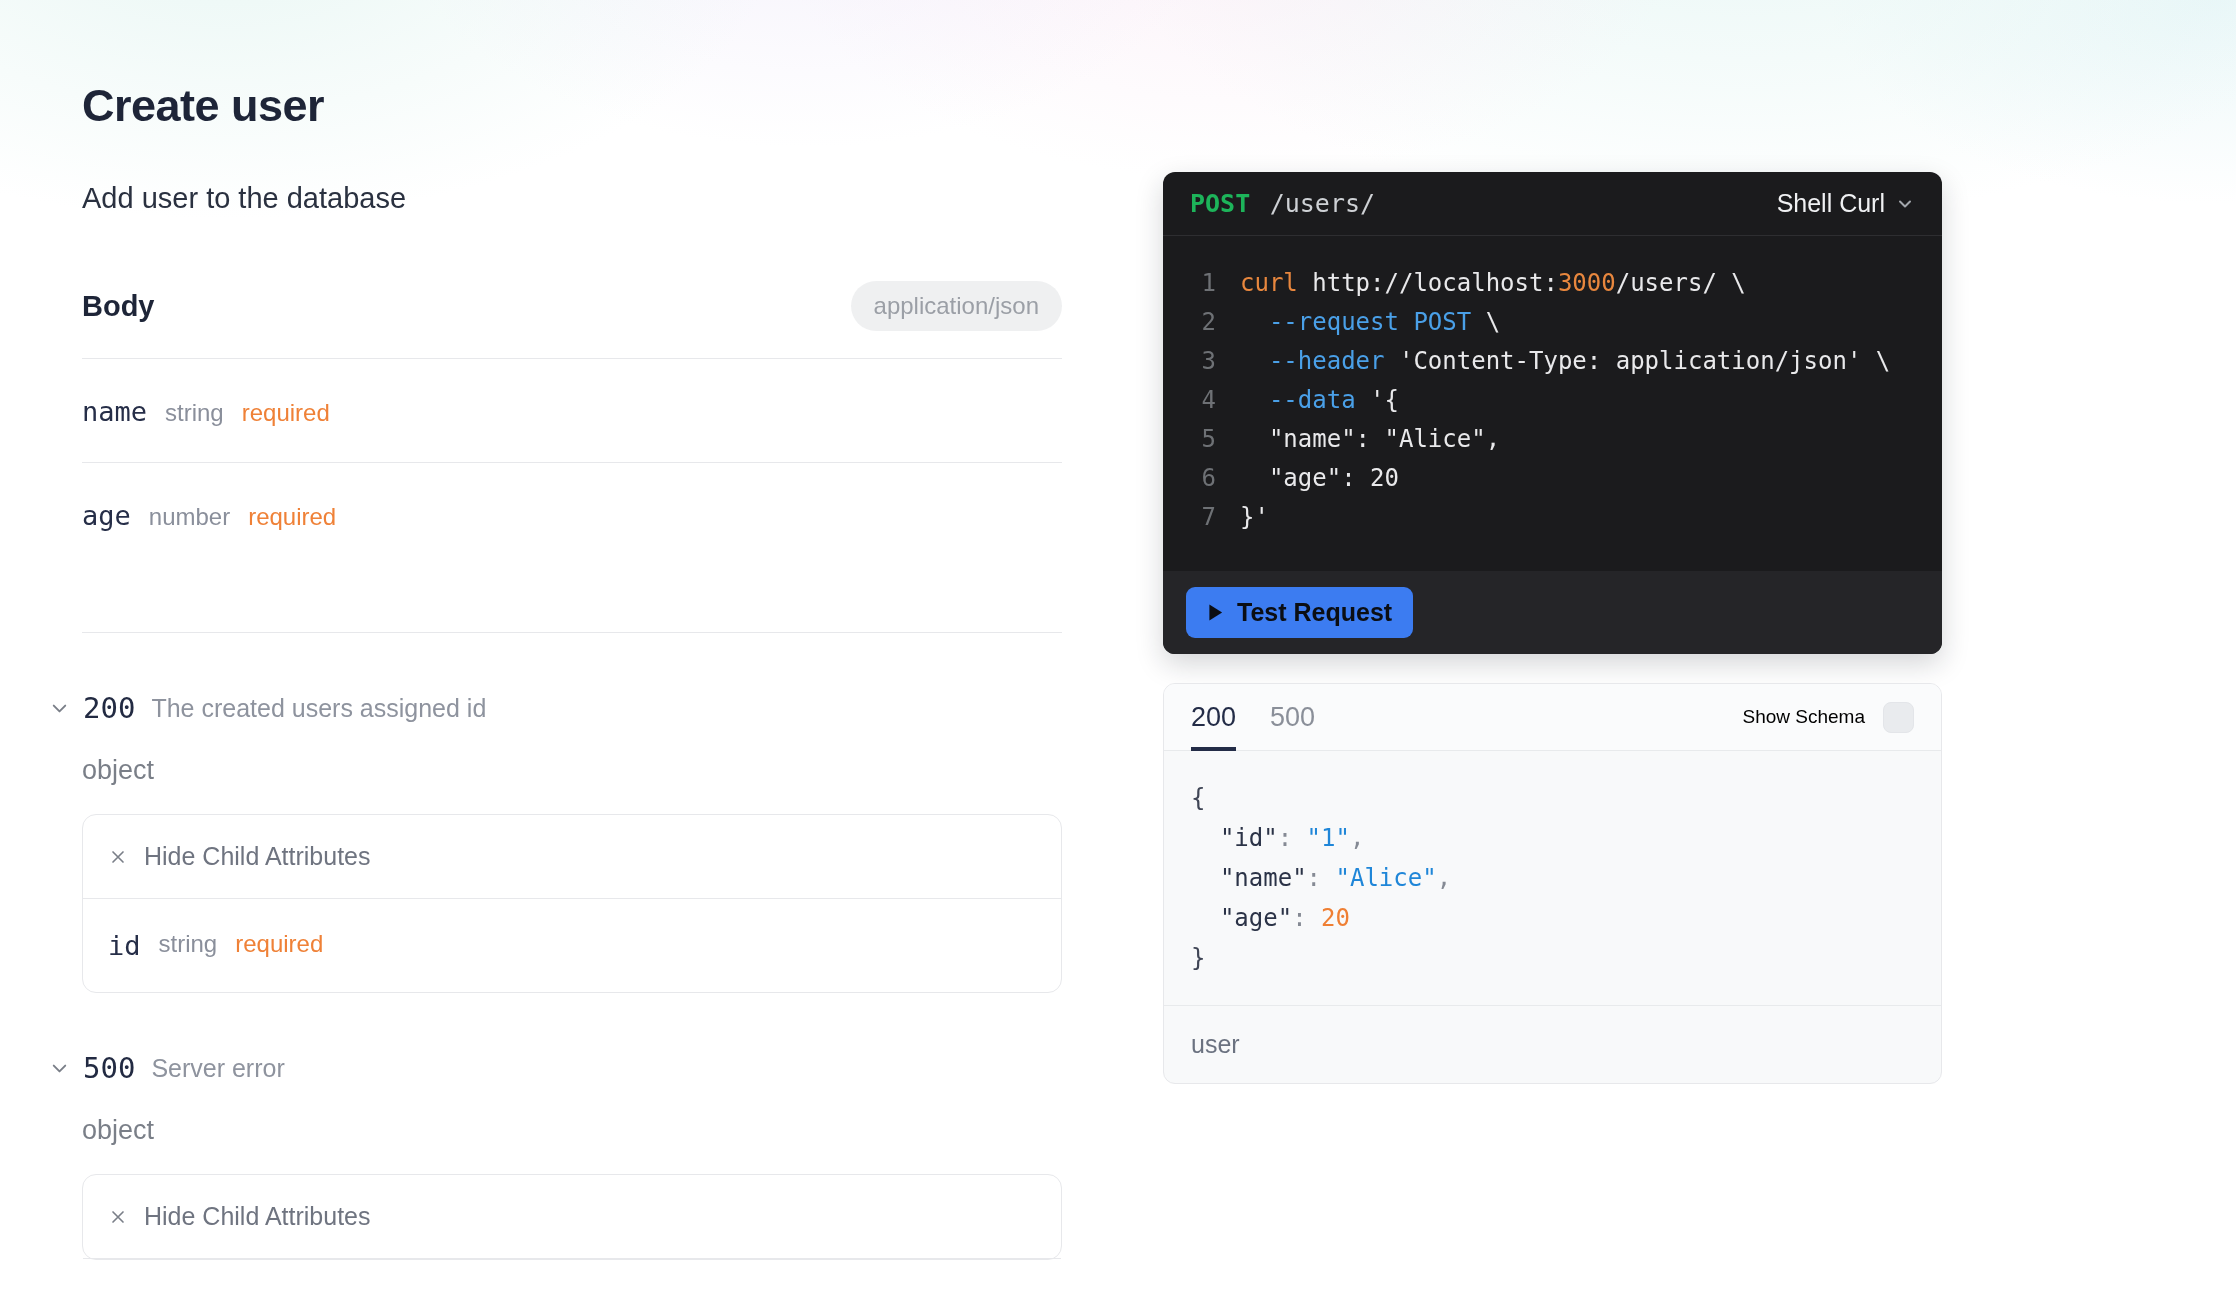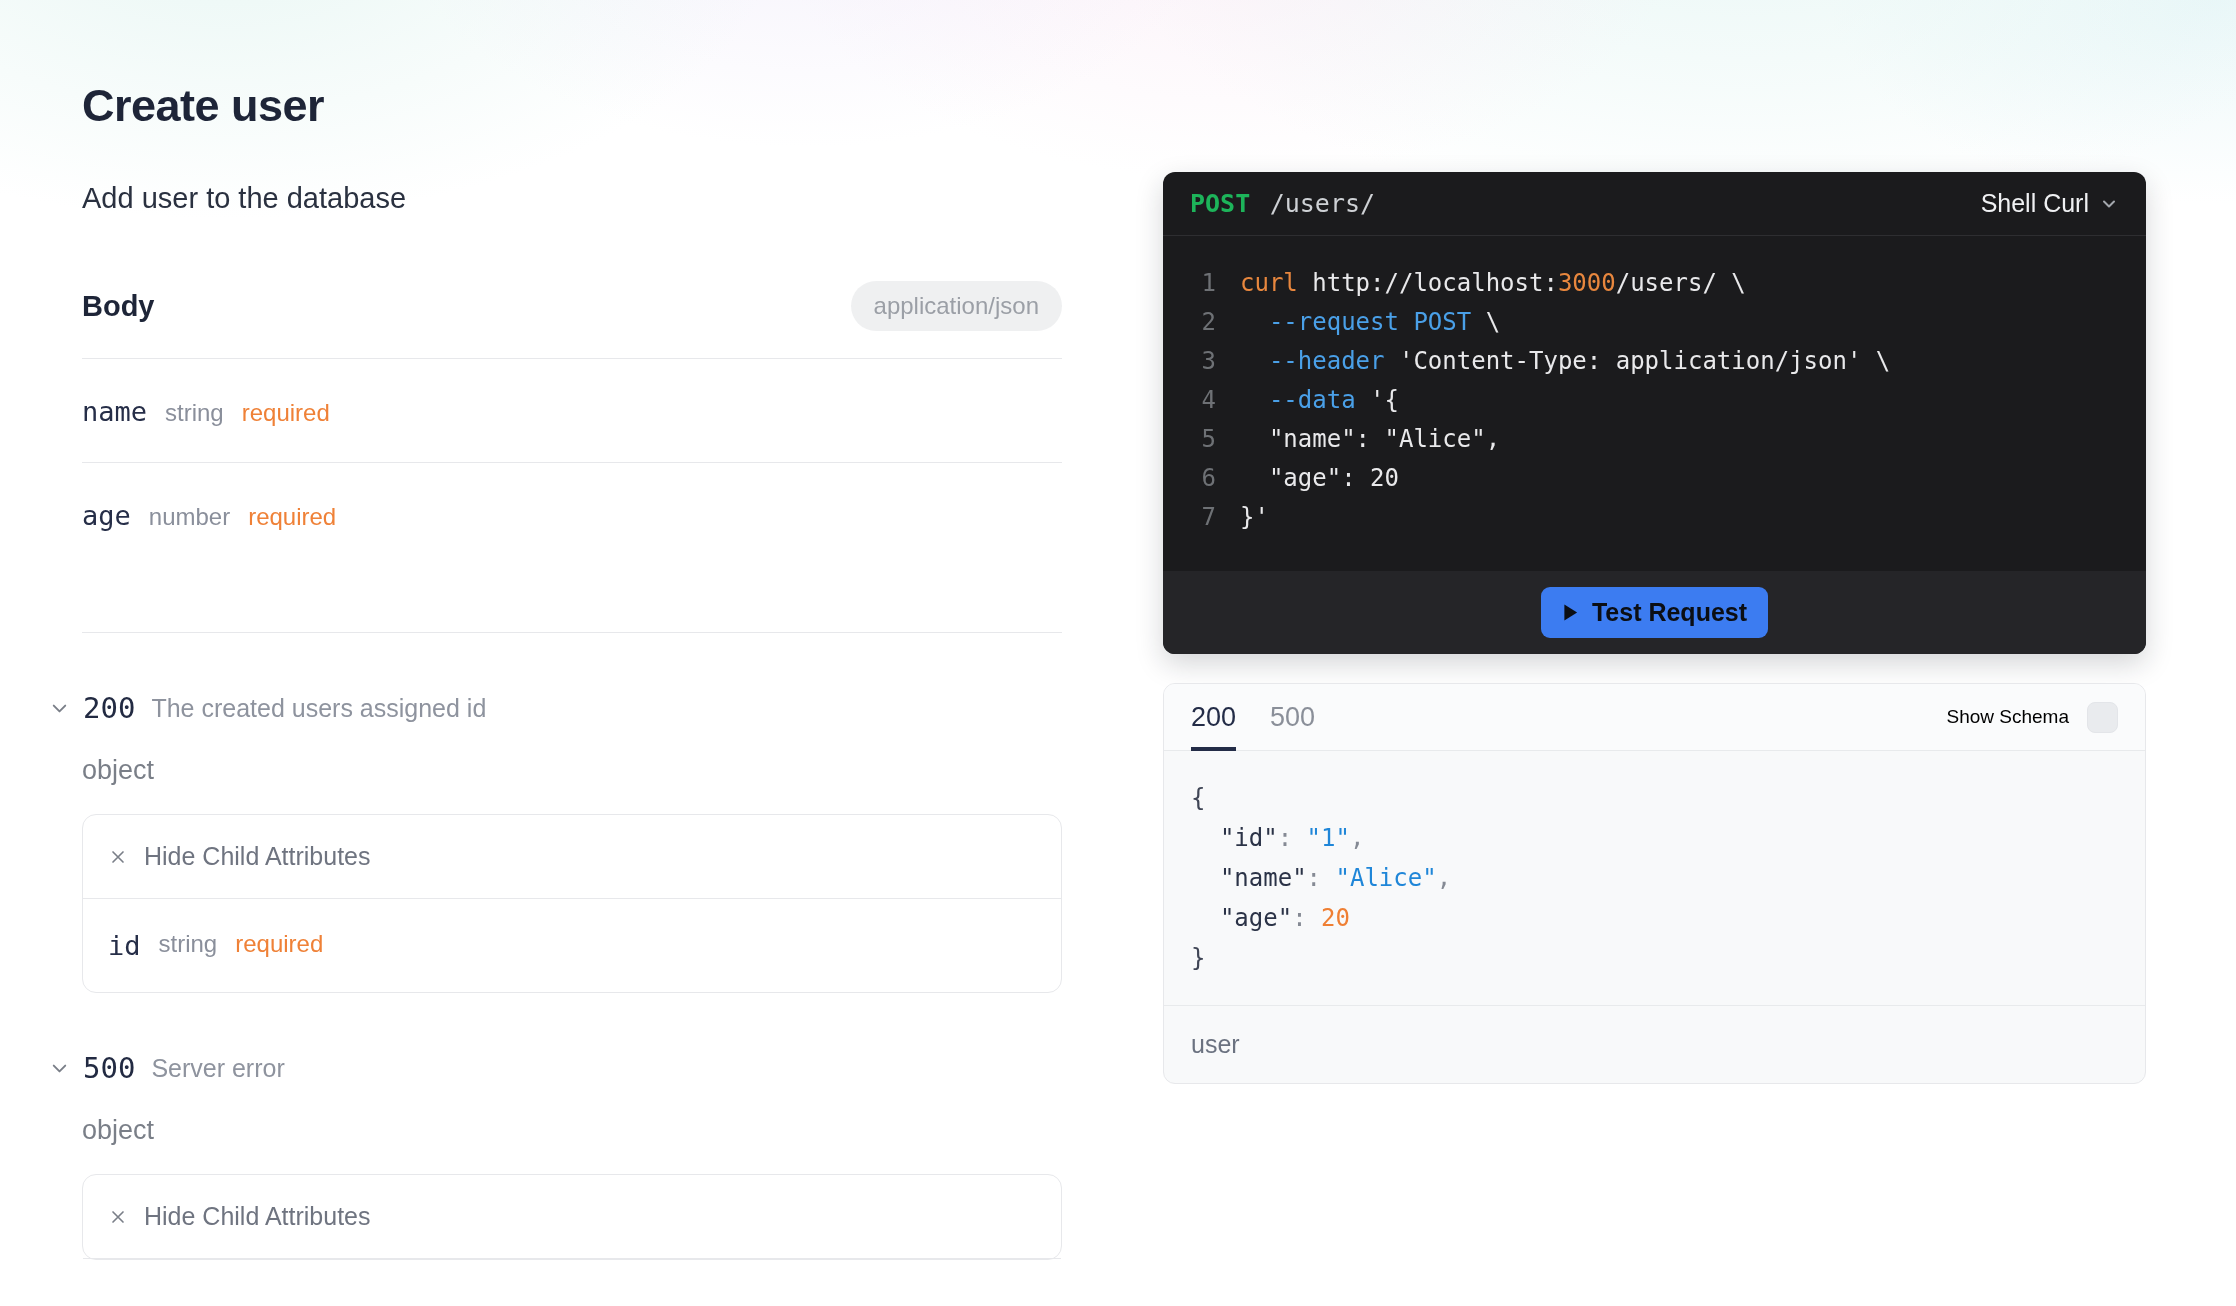--- a/index.html
+++ b/index.html
@@ -42,34 +42,34 @@
   .resp-desc { font-size:25px; color:#8e939e; margin-left:16px; }
   .obj-label { margin-top:30px; font-size:27px; color:#7a7f88; }
 
   .attr-box { margin-top:28px; border:1px solid #e7e8eb; border-radius:14px; background:rgba(255,255,255,.55); }
   .attr-toggle { display:flex; align-items:center; gap:16px; padding:27px 25px;
                  font-size:25px; color:#6f7480; border-bottom:1px solid #e7e8eb; cursor:pointer; }
   .attr-row { display:flex; align-items:flex-start; padding:31px 25px; border-bottom:1px solid #e7e8eb; }
   .attr-row:last-child { border-bottom:none; }
 
   
-  .right-col { position:absolute; left:1163px; top:172px; width:983px; }
+  .right-col { position:absolute; left:1163px; top:172px; width:779px; }
 
   .code-panel { background:#1b1b1d; border-radius:12px; overflow:hidden;
                 box-shadow:0 10px 28px rgba(20,25,40,.18); }
   .code-header { display:flex; align-items:center; justify-content:space-between;
                  padding:17px 27px; border-bottom:1px solid #2e2e31; }
   .method { font-size:25px; font-weight:700; color:#1db45a; }
   .path { font-size:25px; color:#ced1d5; margin-left:15px; }
   .lang-select { display:flex; align-items:center; gap:10px; color:#f0f1f3; font-size:25px; cursor:pointer; }
   .code-body { padding:28px 27px 34px; }
   .code-line { display:flex; font-size:24px; line-height:39px; white-space:pre; }
   .ln { width:26px; text-align:right; color:#6e7175; margin-right:24px; flex:none; }
   .tok-fg { color:#e9e9eb; } .tok-orange { color:#e8873e; } .tok-blue { color:#4aa0e8; }
-  .code-footer { background:#252528; padding:16px 23px; display:flex; justify-content:center; }
+  .code-footer { background:#252528; padding:16px 23px; display:flex; justify-content:flex-start; }
   .test-btn { display:flex; align-items:center; gap:13px; background:#3c7cf1; color:#0b0e14;
               font-size:25px; font-weight:600; padding:11px 21px; border:none; border-radius:9px; cursor:pointer; }
 
   .resp-panel { margin-top:29px; background:#f8f9fa; border:1px solid #e7e8eb; border-radius:12px; overflow:hidden; }
   .resp-panel-header { display:flex; align-items:center; justify-content:space-between;
                        background:#fafbfc; height:67px; padding:0 27px; border-bottom:1px solid #e8eaec; }
   .tabs { display:flex; gap:34px; height:100%; }
   .tab { display:flex; align-items:center; height:100%; position:relative; font-size:27px; cursor:pointer; }
   .tab.active { color:#232c47; font-weight:500; }
   .tab.active::after { content:""; position:absolute; left:0; right:0; bottom:-1px; height:4px; background:#232c47; }

